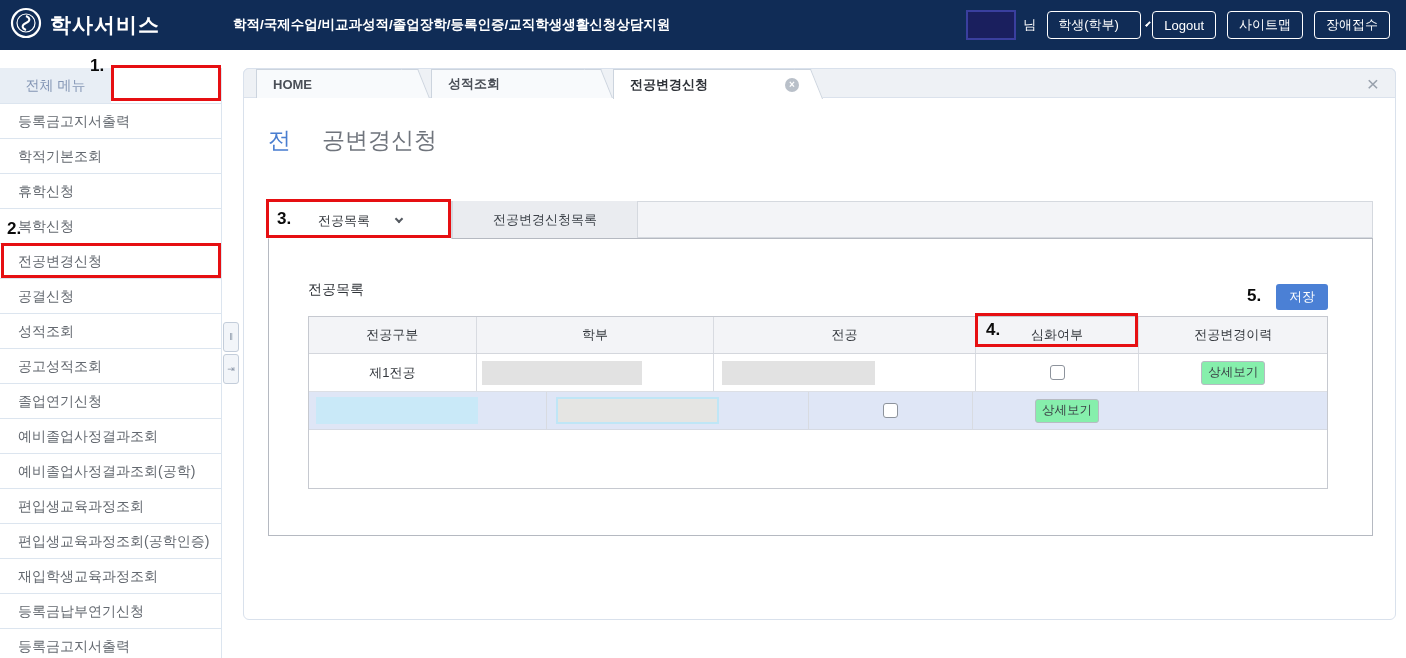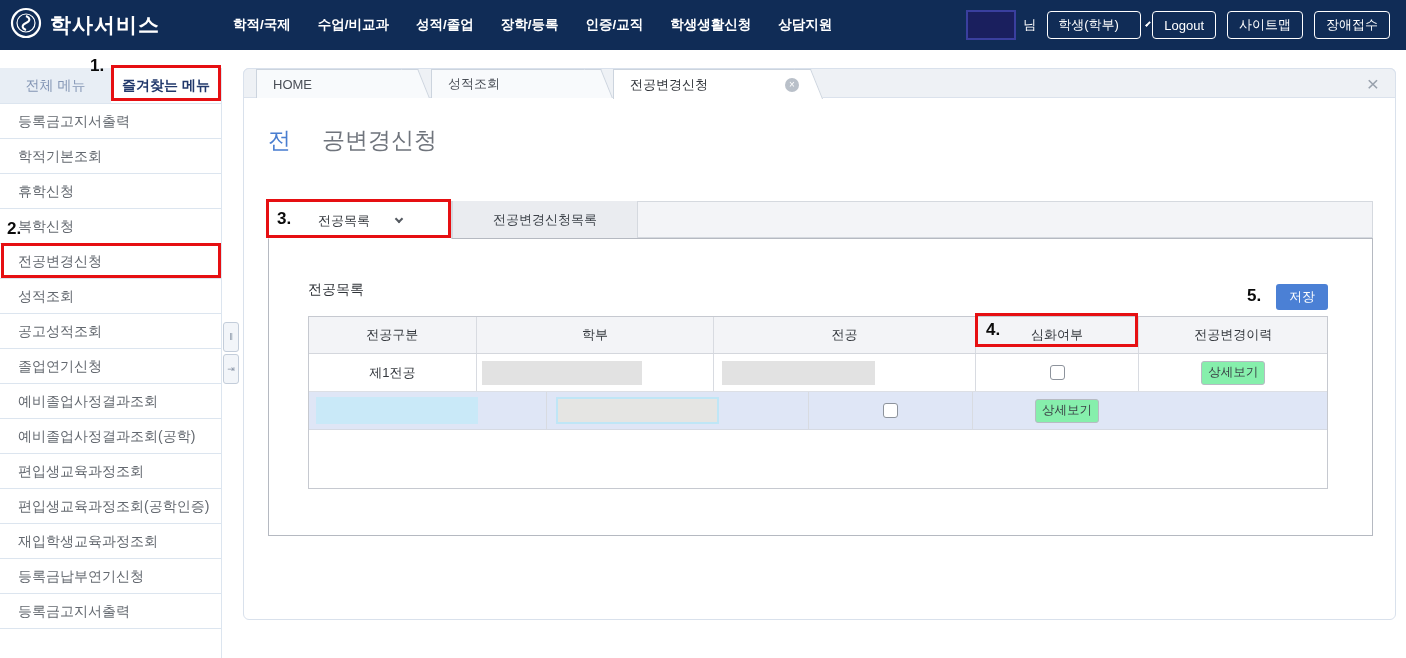--- a/index.html
+++ b/index.html
@@ -4,21 +4,21 @@
 <style>
   * { margin:0; padding:0; box-sizing:border-box; }
   html,body { width:1406px; height:658px; }
   body { font-family:"Liberation Sans", sans-serif; background:#fff; overflow:hidden; }
   #screen { position:relative; width:1406px; height:658px; background:#fff; }
 
   
   #topbar { position:absolute; left:0; top:0; width:1406px; height:50px; background:#102c56; display:flex; align-items:center; }
   #brand { display:flex; align-items:center; gap:8px; padding-left:10px; width:233px; }
   #brand-title { color:#fff; font-size:21px; font-weight:bold; letter-spacing:1px; }
-  #topnav { display:flex; align-items:center; gap:27px; }
+  #topnav { display:flex; align-items:center; }
   .navitem { color:#fff; font-size:13.5px; font-weight:bold; cursor:pointer; white-space:nowrap; }
   #top-right { position:absolute; right:16px; top:0; height:50px; display:flex; align-items:center; gap:11px; }
   #name-redacted { width:50px; height:30px; background:#1a1f5e; border:2px solid #3a3f9e; }
   #user-suffix { color:#fff; font-size:13px; margin-left:-4px; }
   .tb-btn { height:28px; border:1.5px solid #fff; border-radius:4px; color:#fff; font-size:13px; display:flex; align-items:center; justify-content:center; padding:8px 11px; background:transparent; cursor:pointer; white-space:nowrap; }
   #role-select { gap:28px; width:94px; justify-content:space-between; padding:0 10px; }
   .chev { display:inline-block; width:6px; height:6px; border-right:2px solid #fff; border-bottom:2px solid #fff; transform:rotate(45deg); margin-top:-3px; }
   .chev.dark { border-color:#555a61; }
 
   
@@ -26,21 +26,21 @@
   #side-tab-all { width:111px; height:35px; background:#e8eef5; color:#8496b5; font-size:14px; display:flex; align-items:center; justify-content:center; cursor:pointer; }
   #side-tab-fav { width:110px; height:35px; background:#fff; color:#21386b; font-weight:bold; font-size:14px; display:flex; align-items:center; justify-content:center; cursor:pointer; }
   #side-list { position:absolute; left:0; top:103px; width:221px; border-top:1px solid #dce5ef; }
   .sitem { height:35px; line-height:34px; padding-left:18px; font-size:14px; color:#63686f; border-bottom:1px solid #dce5ef; cursor:pointer; white-space:nowrap; overflow:hidden; }
   #side-border { position:absolute; left:221px; top:68px; width:1px; height:590px; background:#dce5ef; }
   .splitbtn { position:absolute; left:223px; width:16px; height:30px; background:#f2f5f9; border:1px solid #c3cdda; border-radius:3px; color:#8b97a8; font-size:9px; display:flex; align-items:center; justify-content:center; cursor:pointer; }
 
   
   #panel { position:absolute; left:243px; top:68px; width:1153px; height:552px; background:#fff; border:1px solid #d9e1ec; border-radius:6px; }
   #tabstrip { position:absolute; left:-1px; top:-1px; width:1153px; height:30px; background:#eef1f5; border:1px solid #d9e1ec; border-bottom:1px solid #dbe2ec; border-radius:6px 6px 0 0; }
-  .mtab { position:absolute; top:0; height:29px; display:flex; align-items:center; padding-left:16px; font-size:13px; color:#4a4f57; background:#f8fafc; border-top:1px solid #ccd4de; border-left:1px solid #ccd4de; cursor:pointer; }
+  .mtab { position:absolute; top:0; height:29px; display:flex; align-items:center; padding-left:16px; font-size:13px; color:#4a4f57; background:#f8fafc; border-top:1px solid #ccd4de; border-left:1px solid #ccd4de; cursor:pointer;font-weight:bold; }
   .mtab::after { content:""; position:absolute; top:-1px; bottom:0; right:-8px; width:16px; background:inherit; border-top:1px solid #ccd4de; border-right:1px solid #ccd4de; transform:skewX(22deg); }
   .mtab .lbl { position:relative; z-index:2; }
   .mtab.active { height:30px; background:#fff; color:#2e3238; z-index:3; }
   #tab-close-circle { position:relative; z-index:2; margin-left:auto; margin-right:10px; width:14px; height:14px; border-radius:50%; background:#b9c0c9; color:#fff; font-size:10px; line-height:14px; text-align:center; cursor:pointer; }
   #win-close { position:absolute; right:16px; top:3px; font-size:21px; color:#98a1ac; font-weight:300; cursor:pointer; z-index:4; }
 
   #page-title { position:absolute; left:24px; top:56px; font-size:23px; }
   #page-title .t1 { color:#4a7ed0; }
   #page-title .t2 { color:#6f747c;margin-left:31px; }
 
@@ -106,28 +106,28 @@
         <span class="chev"></span>
       </div>
       <button class="tb-btn">Logout</button>
       <button class="tb-btn">사이트맵</button>
       <button class="tb-btn">장애접수</button>
     </div>
   </header>
 
   <div id="side-tabs">
     <div id="side-tab-all">전체 메뉴</div>
-    <div id="side-tab-fav">즐겨찾는 메뉴</div>
   </div>
   <div id="side-list">
     <div class="sitem">등록금고지서출력</div>
     <div class="sitem">학적기본조회</div>
     <div class="sitem">휴학신청</div>
     <div class="sitem">복학신청</div>
     <div class="sitem">전공변경신청</div>
+    <div class="sitem">공결신청</div>
     <div class="sitem">성적조회</div>
     <div class="sitem">공고성적조회</div>
     <div class="sitem">졸업연기신청</div>
     <div class="sitem">예비졸업사정결과조회</div>
     <div class="sitem">예비졸업사정결과조회(공학)</div>
     <div class="sitem">편입생교육과정조회</div>
     <div class="sitem">편입생교육과정조회(공학인증)</div>
     <div class="sitem">재입학생교육과정조회</div>
     <div class="sitem">등록금납부연기신청</div>
     <div class="sitem">등록금고지서출력</div>

